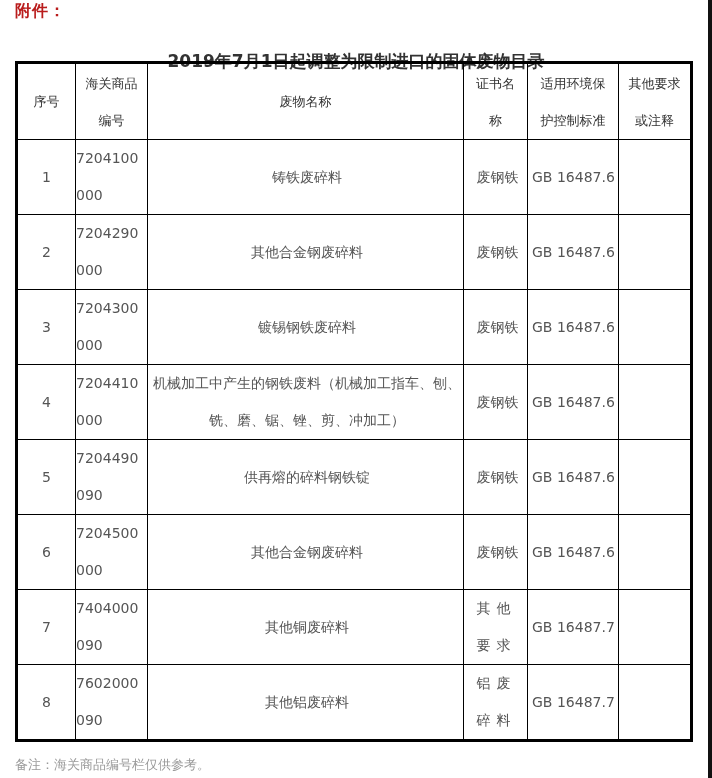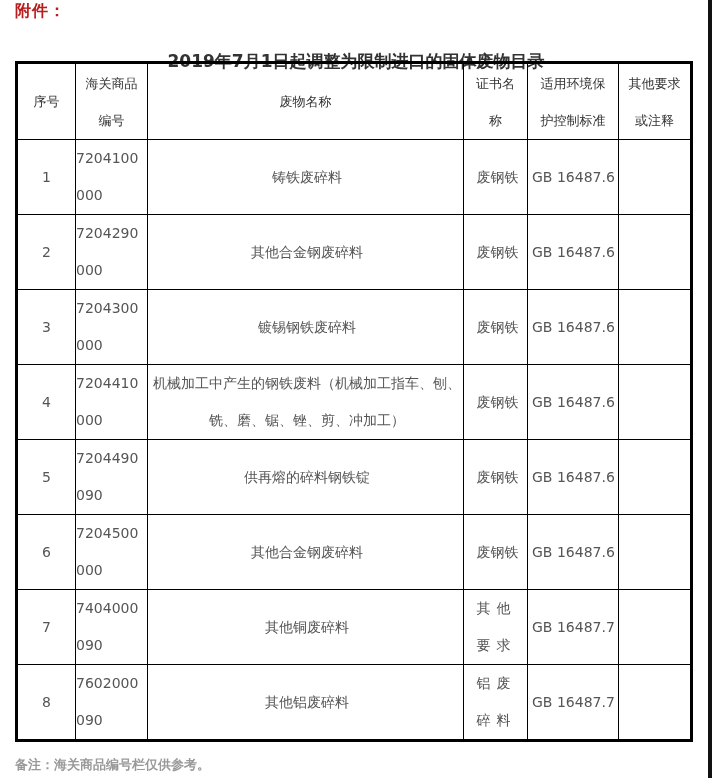--- a/index.html
+++ b/index.html
@@ -38,21 +38,21 @@
   }
   .c-idx { text-align: center; }
   .c-code { text-align: left; padding-right: 4px !important; line-height: 37px; font-size: 14.5px; }
   .c-name { text-align: center; padding-left: 3px !important; line-height: 37px; font-size: 13px; }
   .c-cert { text-align: center; padding-left: 4px !important; font-size: 13px; line-height: 37px; }
   .c-cert.spaced { letter-spacing: 6px; word-break: break-all; padding-right: 2px !important; }
   .c-std { text-align: left; padding-left: 4px !important; font-size: 14.5px; white-space: nowrap; }
   .c-note { }
   .footnote {
     position: absolute; left: 15px; top: 756px;
-    font-size: 13px; color: #999; font-weight: bold;
+    font-size: 13px; color: #999;
   }
 </style>
 </head>
 <body>
 
 <div class="right-edge"></div>
 
 <div class="attach-label">附件：</div>
 <div class="doc-title">2019年7月1日起调整为限制进口的固体废物目录</div>
 

